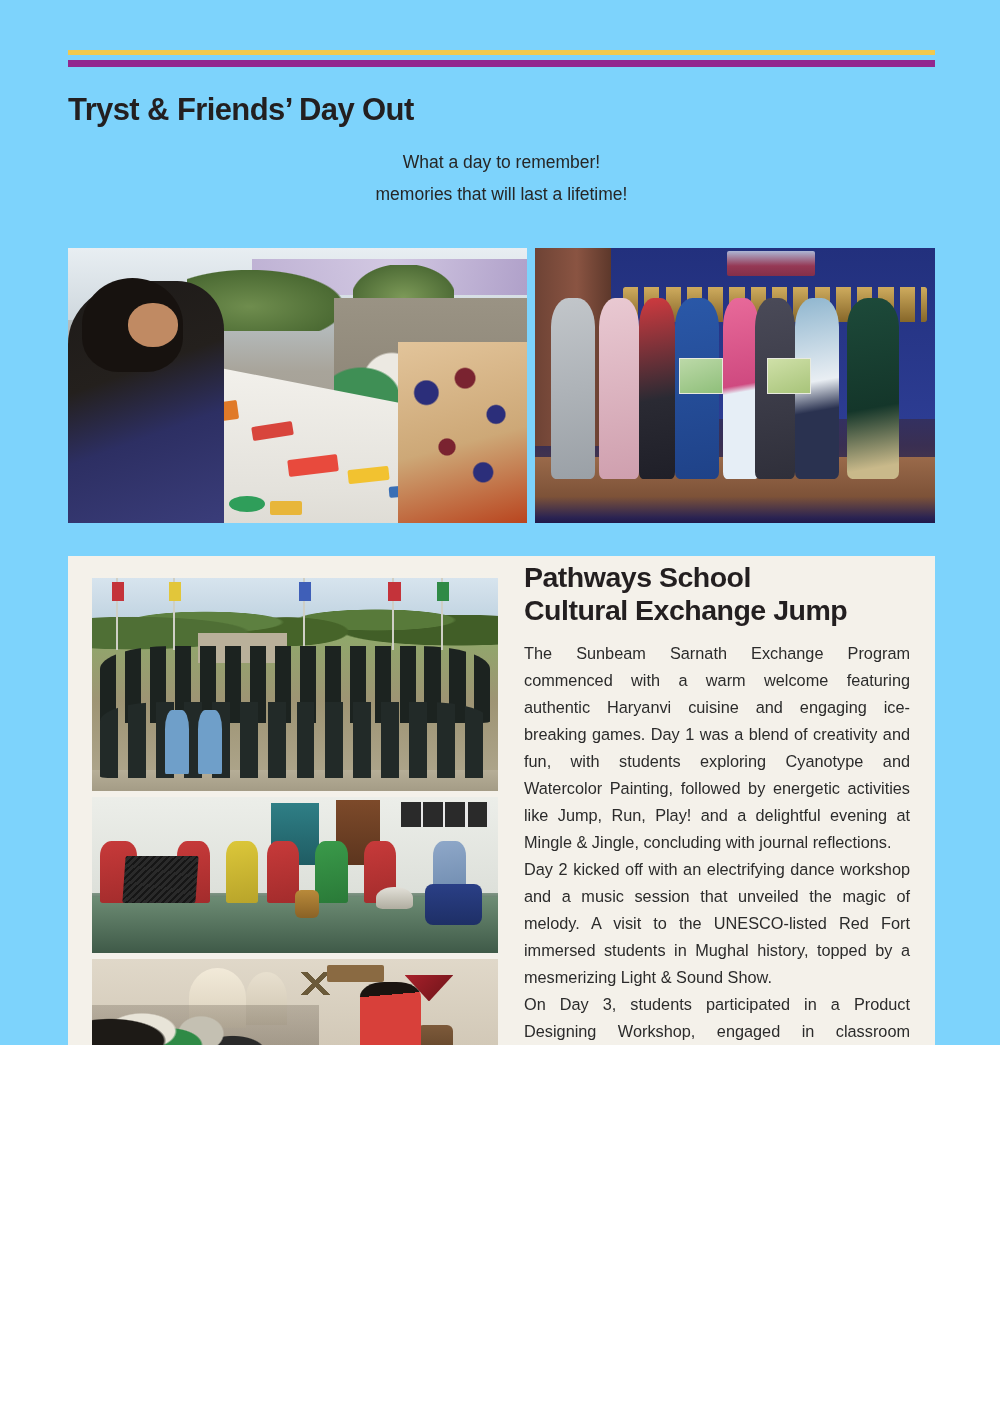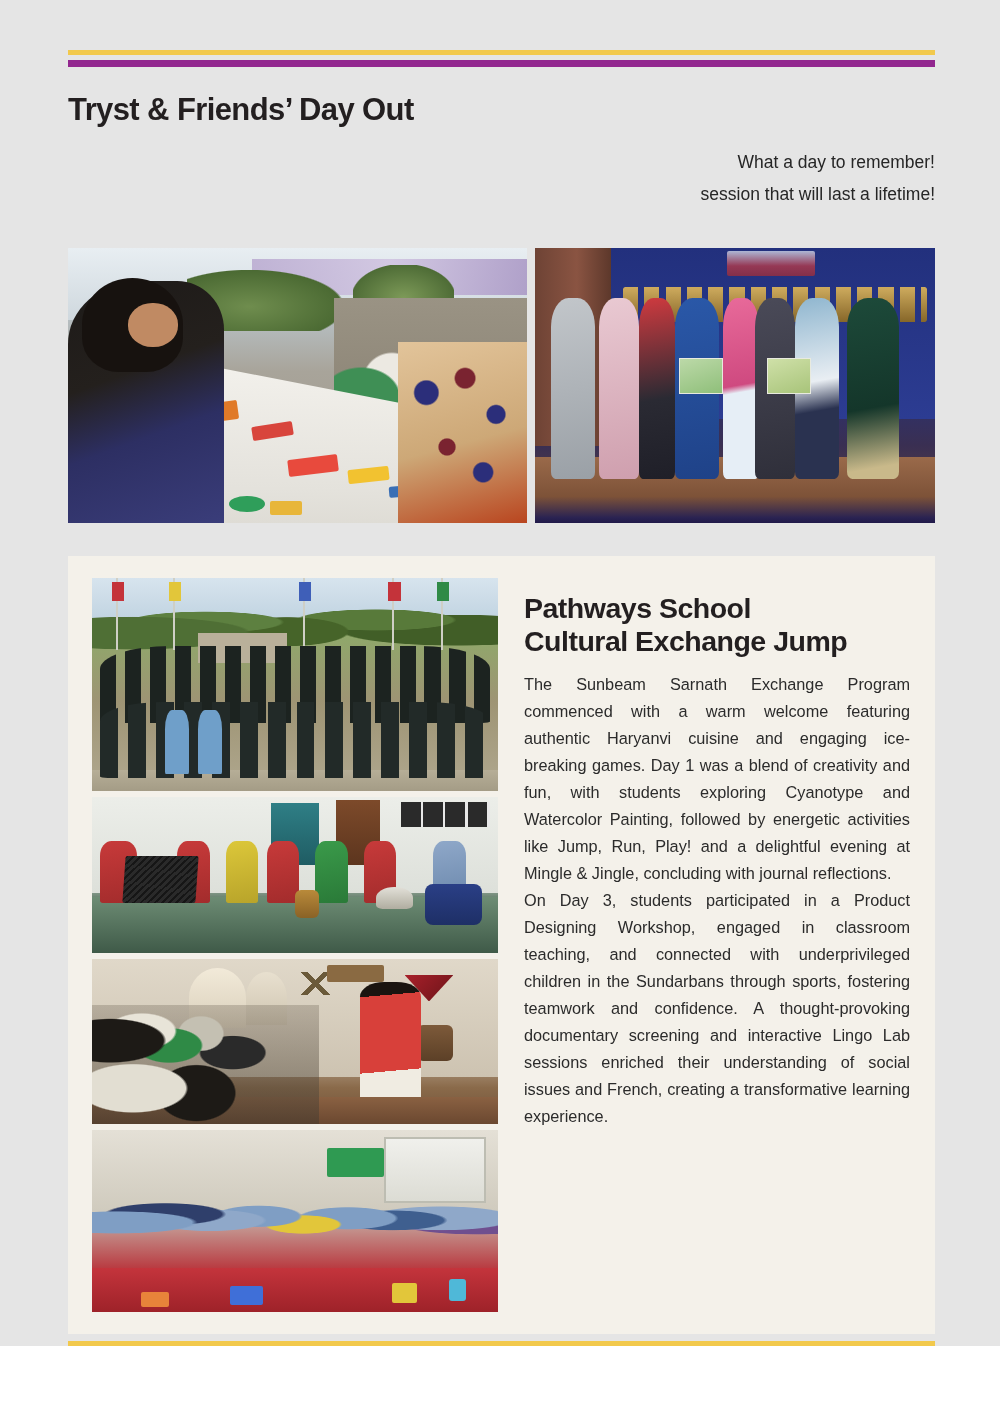--- a/index.html
+++ b/index.html
@@ -9,22 +9,22 @@
     width: 1000px;
     height: 1413px;
     background: #ffffff;
     font-family: "Liberation Sans", sans-serif;
     -webkit-font-smoothing: antialiased;
   }
 
   .page {
     position: relative;
     width: 1000px;
-    height: 1346px;
-    background: #e5e5e5;
+    height: 1045px;
+    background: #7dd3fc;
     overflow: hidden;
   }
 
   
   .rule-group { position: absolute; left: 68px; width: 867px; }
   .rule-group.top { top: 50px; }
   .rule-group.bottom { top: 1341px; }
 
   .rule-gold {
     height: 5px;
@@ -56,21 +56,21 @@
   
   .intro {
     position: absolute;
     left: 68px;
     top: 146px;
     width: 867px;
     font-size: 17.5px;
     line-height: 32px;
     color: #262626;
   }
-  .intro .line-lead { text-align: right; }
+  .intro .line-lead { text-align: center; }
   .intro .line-just {
     text-align: justify;
     text-align-last: left;
   }
 
   
   .photo-row {
     position: absolute;
     left: 68px;
     top: 248px;
@@ -100,21 +100,21 @@
     gap: 6px;
   }
   .feature-left .stack-photo { width: 100%; display: block; }
   .f-p1 { height: 222px; }
   .f-p2 { height: 162px; }
   .f-p3 { height: 172px; }
   .f-p4 { height: 190px; }
 
   .feature-right {
     flex: 1;
-    padding: 36px 25px 20px 16px;
+    padding: 5px 25px 20px 16px;
   }
   .feature-title {
     font-size: 28.5px;
     font-weight: bold;
     letter-spacing: -0.5px;
     line-height: 1.17;
     color: #231F20;
     margin-bottom: 12px;
   }
   .feature-body p {
@@ -276,21 +276,21 @@
 
   <div class="rule-group top">
     <div class="rule-gold"></div>
     <div class="rule-purple"></div>
   </div>
 
   <h1 class="headline">Tryst &amp; Friends’ Day Out</h1>
 
   <div class="intro">
     <div class="line-lead">What a day to remember!</div>
-    <div class="line-lead">session that will last a lifetime!</div>
+    <div class="line-lead">memories that will last a lifetime!</div>
   </div>
 
   <div class="photo-row">
 
     <div class="photo photo-a ph-expo">
       <div class="ph-layer sky"></div>
       <div class="ph-layer canopy"></div>
       <div class="ph-layer trees"></div>
       <div class="ph-layer trees2"></div>
       <div class="ph-layer crowd"></div>
@@ -399,20 +399,21 @@
 
     </div>
 
     <div class="feature-right">
       <h2 class="feature-title">
         <span>Pathways School</span><br>
         <span>Cultural Exchange Jump</span>
       </h2>
       <div class="feature-body">
         <p>The Sunbeam Sarnath Exchange Program commenced with a warm welcome featuring authentic Haryanvi cuisine and engaging ice-breaking games. Day 1 was a blend of creativity and fun, with students exploring Cyanotype and Watercolor Painting, followed by energetic activities like Jump, Run, Play! and a delightful evening at Mingle &amp; Jingle, concluding with journal reflections.</p>
+        <p>Day 2 kicked off with an electrifying dance workshop and a music session that unveiled the magic of melody. A visit to the UNESCO-listed Red Fort immersed students in Mughal history, topped by a mesmerizing Light &amp; Sound Show.</p>
         <p>On Day 3, students participated in a Product Designing Workshop, engaged in classroom teaching, and connected with underprivileged children in the Sundarbans through sports, fostering teamwork and confidence. A thought-provoking documentary screening and interactive Lingo Lab sessions enriched their understanding of social issues and French, creating a transformative learning experience.</p>
       </div>
     </div>
 
   </div>
 
   <div class="rule-group bottom">
     <div class="rule-gold"></div>
     <div class="rule-purple"></div>
   </div>

